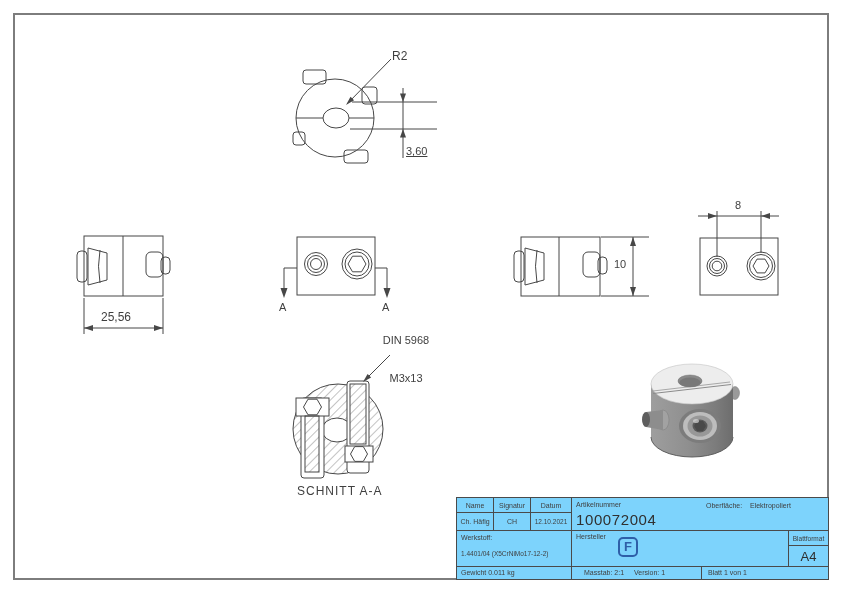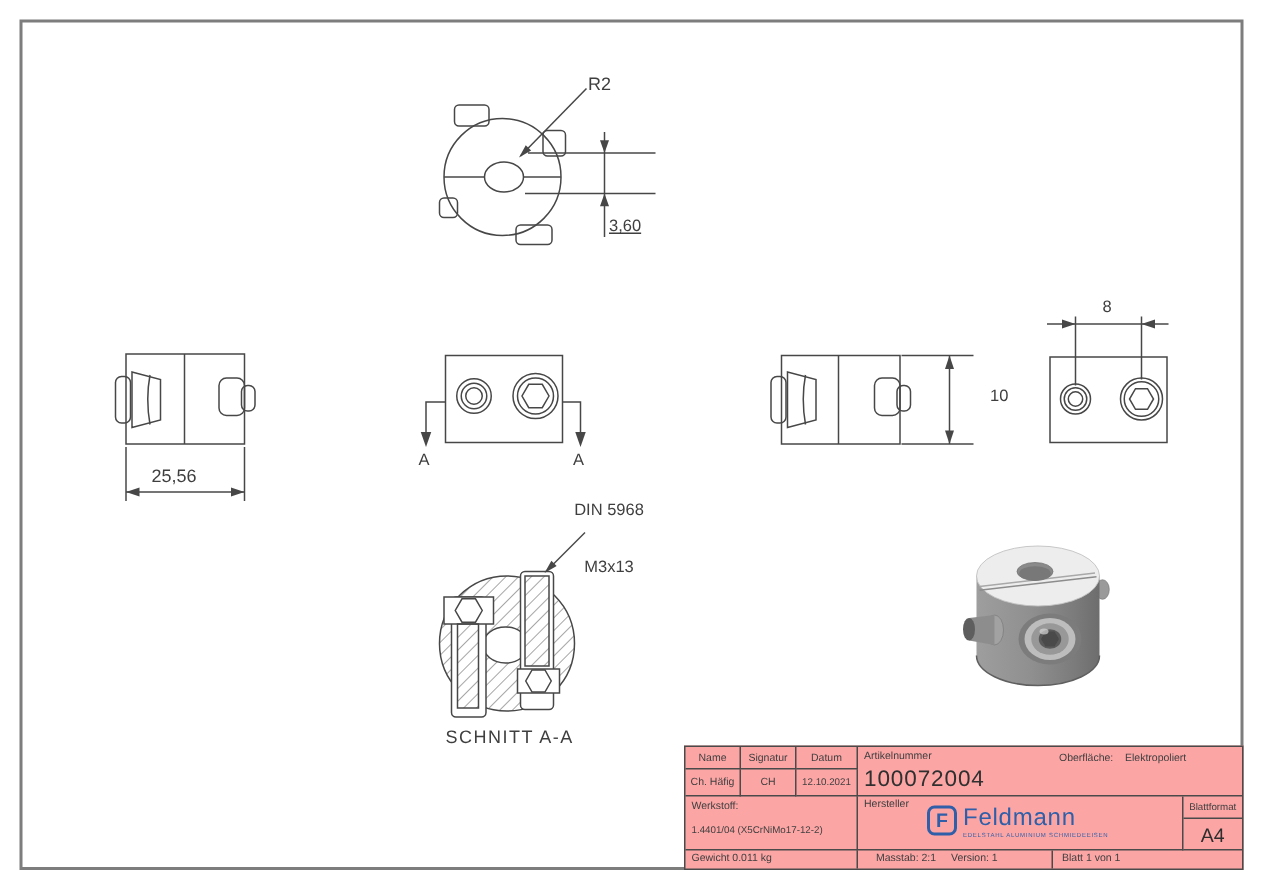--- a/index.html
+++ b/index.html
@@ -6,21 +6,21 @@
   body{width:842px;height:595px;position:relative;overflow:hidden;
        font-family:"Liberation Sans", sans-serif;}
   .frame{position:absolute;left:13px;top:13px;width:816px;height:567px;
          border:2px solid #7d7d7d;box-sizing:border-box;}
   svg.geom{position:absolute;left:0;top:0;}
   .dlabel{position:absolute;color:#3f3f3f;font-size:11px;white-space:nowrap;}
   .dlabel.big{font-size:12px;}
   .dlabel.center{text-align:center;}
   
   .tb{position:absolute;left:456px;top:497px;width:373px;height:83px;
-      border:1px solid #4a4a4a;box-sizing:border-box;background:#fca5a5;color:#3f3f3f;}
+      border:1px solid #4a4a4a;box-sizing:border-box;background:#7dd3fc;color:#3f3f3f;}
   .tb-cell{position:absolute;box-sizing:border-box;font-size:7px;color:#3f3f3f;}
   .br{border-right:1px solid #4a4a4a;}
   .bb{border-bottom:1px solid #4a4a4a;}
   .cc{display:flex;align-items:center;justify-content:center;text-align:center;}
   .tb-abs{position:absolute;white-space:nowrap;}
   .artikel-big{font-size:15px;letter-spacing:.6px;color:#303030;}
   .a4{font-size:13px;color:#2e2e2e;}
   .tiny{font-size:6.5px;}
   .logo{position:absolute;left:46px;top:6px;display:flex;align-items:flex-start;gap:4px;}
   .logo-icon{width:16px;height:16px;border:2.5px solid #2e5fa8;border-radius:5px;
@@ -160,21 +160,21 @@
     <ellipse cx="700" cy="426" rx="12.5" ry="10.5" fill="#989898"></ellipse>
     <ellipse cx="700" cy="426" rx="7.5" ry="6.5" fill="#5a5a5a"></ellipse>
     <polygon points="706,426 703,431 697,431 694,426 697,421 703,421" fill="#4a4a4a"></polygon>
     <ellipse cx="696" cy="421" rx="3" ry="2" fill="#d6d6d6" opacity="0.7"></ellipse>
   </g>
 </svg>
 
 <div class="dlabel big" style="left:392px;top:49px;text-align:right;">R2</div>
 <div class="dlabel" style="left:406px;top:145px;text-decoration:underline;">3,60</div>
 <div class="dlabel big" style="left:101px;top:310px;">25,56</div>
-<div class="dlabel" style="left:660px;top:258px;">10</div>
+<div class="dlabel" style="left:614px;top:258px;">10</div>
 <div class="dlabel" style="left:735px;top:199px;">8</div>
 <div class="dlabel" style="left:279px;top:301px;">A</div>
 <div class="dlabel" style="left:382px;top:301px;">A</div>
 <div class="dlabel center" style="left:372px;top:334px;width:68px;">DIN 5968</div>
 <div class="dlabel center" style="left:372px;top:360px;width:68px;margin-top:12px;">M3x13</div>
 <div class="dlabel big" style="left:297px;top:484px;letter-spacing:1px;text-align:right;">SCHNITT A-A</div>
 
 <div class="tb">
   <div class="tb-cell br bb cc" style="left:0;top:0;width:37px;height:15px;">Name</div>
   <div class="tb-cell br bb cc" style="left:37px;top:0;width:37px;height:15px;">Signatur</div>
@@ -193,24 +193,20 @@
 
   <div class="tb-cell br bb" style="left:0;top:33px;width:115px;height:36px;">
     <span class="tb-abs" style="left:4px;top:3px;">Werkstoff:</span>
     <span class="tb-abs tiny" style="left:4px;top:19px;">1.4401/04 (X5CrNiMo17-12-2)</span>
   </div>
 
   <div class="tb-cell br bb" style="left:115px;top:33px;width:217px;height:36px;">
     <span class="tb-abs" style="left:4px;top:2px;">Hersteller</span>
     <div class="logo">
       <span class="logo-icon">F</span>
-      <span>
-        <span class="logo-name">Feldmann</span>
-        <span class="logo-tagline">EDELSTAHL ALUMINIUM SCHMIEDEEISEN</span>
-      </span>
     </div>
   </div>
 
   <div class="tb-cell bb" style="left:332px;top:33px;width:39px;height:36px;">
     <div class="tb-cell bb cc tiny" style="left:0;top:0;width:39px;height:15px;">Blattformat</div>
     <div class="tb-cell cc a4" style="left:0;top:15px;width:39px;height:20px;">A4</div>
   </div>
 
   <div class="tb-cell br" style="left:0;top:69px;width:115px;height:12px;">
     <span class="tb-abs" style="left:4px;top:2px;">Gewicht 0.011 kg</span>

